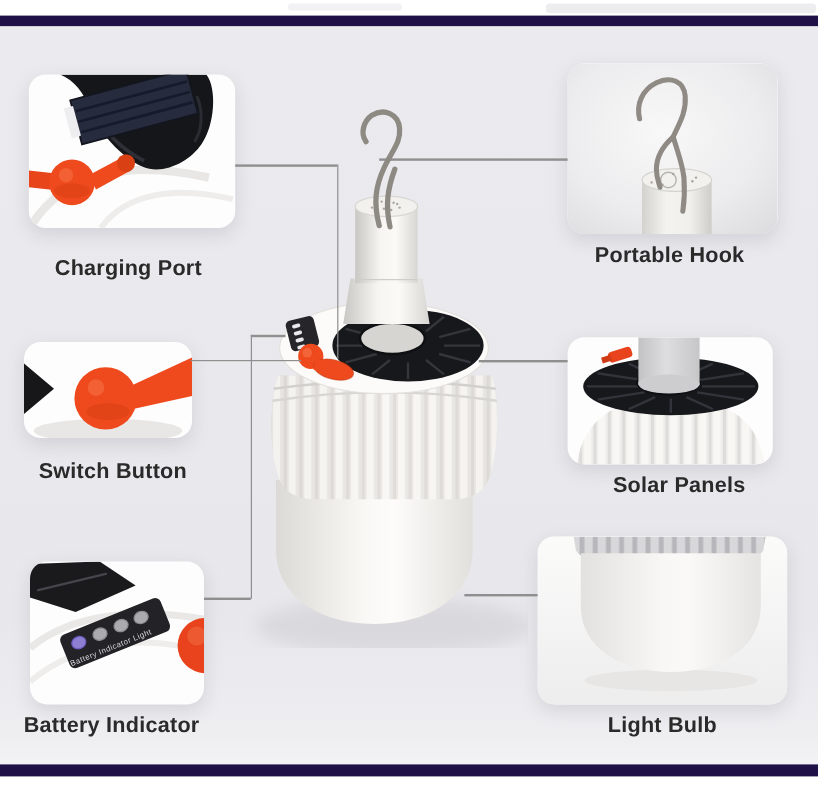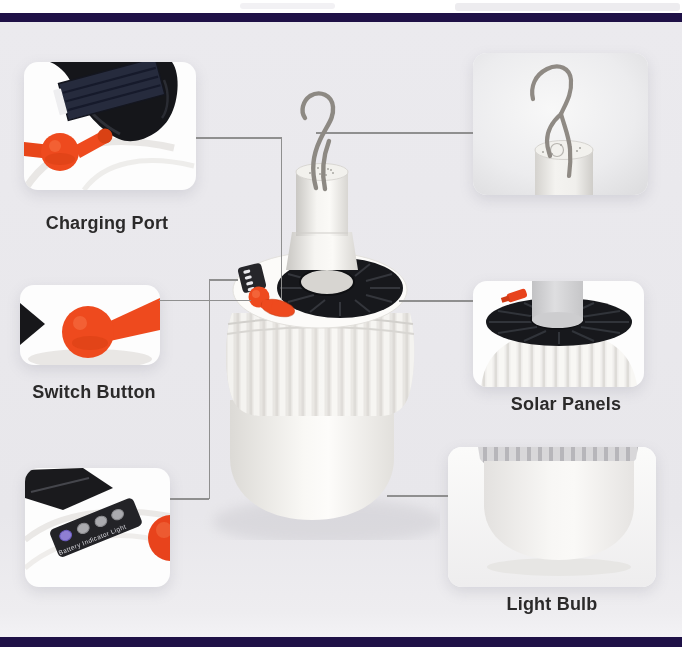--- a/index.html
+++ b/index.html
@@ -304,17 +304,19 @@
   <div class="cline" style="left:196px;top:137px;width:85px;height:1.5px;"></div>
   <div class="cline" style="left:280.5px;top:137px;width:1.5px;height:162px;"></div>
   <div class="cline" style="left:159px;top:299.5px;width:92px;height:1.5px;"></div>
   <div class="cline" style="left:209px;top:279px;width:29px;height:1.5px;"></div>
   <div class="cline" style="left:208.5px;top:279px;width:1.5px;height:220px;"></div>
   <div class="cline" style="left:170px;top:498px;width:39px;height:1.5px;"></div>
   <div class="cline" style="left:399px;top:300px;width:74px;height:1.5px;"></div>
   <div class="cline" style="left:387px;top:495px;width:61px;height:1.5px;"></div>
 
   <div class="label" style="left:107px;top:213px;text-align:right;">Charging Port</div>
+  <div class="label" style="left:558px;top:202px;">Portable Hook</div>
   <div class="label" style="left:94px;top:382px;">Switch Button</div>
   <div class="label" style="left:566px;top:394px;">Solar Panels</div>
+  <div class="label" style="left:93px;top:594px;">Battery Indicator</div>
   <div class="label" style="left:552px;top:594px;text-align:right;">Light Bulb</div>
 
 </div>
 
 </body></html>

